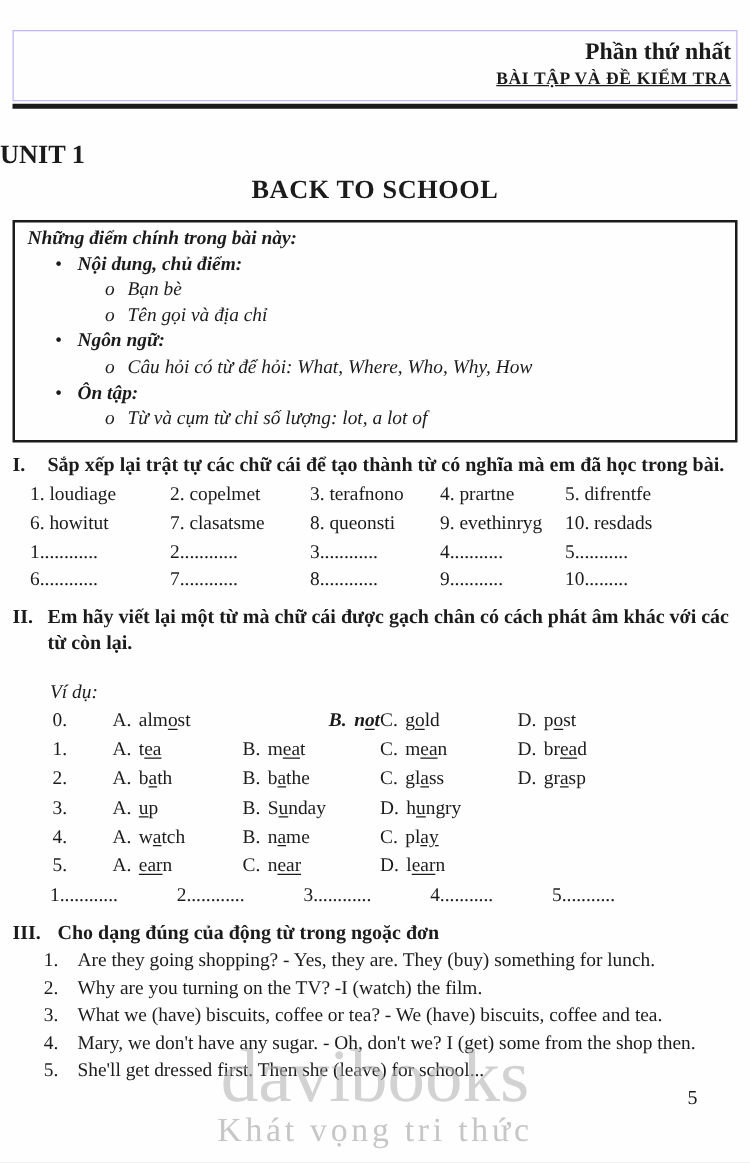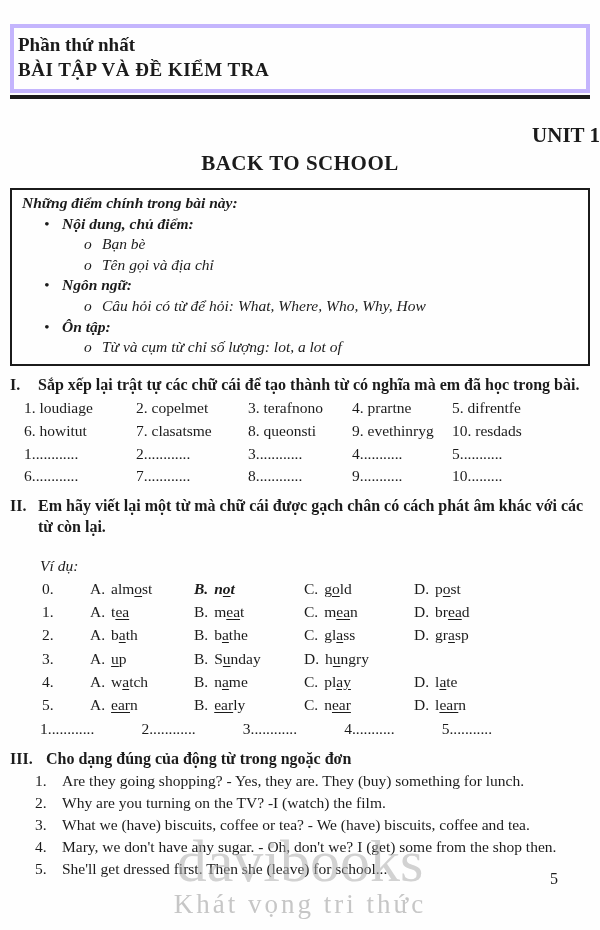--- a/index.html
+++ b/index.html
@@ -2,46 +2,46 @@
 <html><head>
 <meta charset="utf-8">
 <style>
   html,body { margin:0; padding:0; background:#e8e8e8; }
   .page {
     position:relative; width:600px; height:930px; margin:0 auto;
     background:#fefefe; color:#1b1b1b; overflow:hidden;
     font-family:"Liberation Serif", serif;
   }
   
-  .header-box { margin:24px 10px 0; border:4px solid #c4b5fd; text-align:left; padding:6px 4px 8px; }
+  .header-box { margin:24px 10px 0; border:1px solid #c4b5fd; text-align:right; padding:6px 4px 8px; }
   .header-part { font-size:19px; font-weight:600; }
-  .header-title { font-size:19px; font-weight:bold; margin-top:3px; letter-spacing:.5px; }
+  .header-title { font-size:14px; font-weight:bold; margin-top:3px; letter-spacing:.5px;text-decoration:underline; }
   .header-rule { height:4px; background:#1b1b1b; margin:2px 10px 0; }
   
-  .unit-number { text-align:right; font-weight:bold; font-size:21px; margin-top:24px; }
+  .unit-number { text-align:left; font-weight:bold; font-size:21px; margin-top:24px; }
   .unit-title  { text-align:center; font-weight:bold; font-size:21px; margin-top:3px; letter-spacing:.5px; }
   
   .keypoints { margin:12px 10px 0; border:2px solid #1b1b1b; padding:3px 10px 6px; font-style:italic; font-size:15.5px; line-height:1.33; }
   .kp-intro { font-weight:bold; }
   .kp-item { display:flex; }
   .kp-item.level1 { padding-left:22px; }
   .kp-item.level2 { padding-left:62px; }
   .kp-marker { flex:none; width:18px; }
   .kp-text.b { font-weight:bold; }
   
   .section { margin:9px 10px 0; font-size:15.5px; line-height:1.35; }
   .sec-head { display:flex; font-weight:bold; font-size:16px; line-height:1.3; }
   .sec-num { flex:none; width:28px; }
   #sec3 .sec-num { width:36px; }
   .grid5 { display:grid; grid-template-columns:112px 112px 104px 100px auto; padding-left:14px; margin-top:2px; }
   .grid5 span { white-space:nowrap; }
   .s2-example { font-style:italic; padding-left:30px; margin-top:18px; }
   .opt-row { display:grid; grid-template-columns:48px 104px 110px 110px auto; padding-left:32px; line-height:1.5; }
   .opt-label { margin-right:6px; }
-  .opt-cell.em { font-weight:bold; font-style:italic; }
+  .opt-cell.em { font-weight:bold; font-style:italic;text-align:right; }
   .u { text-decoration:underline; text-underline-offset:2px; }
   .s2-answers { display:flex; justify-content:space-between; width:452px; padding-left:30px; margin-top:3px; }
   .s3-item { display:flex; margin-top:1px; }
   .s3-num { flex:none; width:52px; padding-left:25px; box-sizing:border-box; }
   .s3-text { flex:1; padding-right:10px; }
   
   .watermark { position:absolute; left:0; right:0; top:800px; text-align:center; pointer-events:none; z-index:5;margin-top:30px; }
   .wm1 { font-size:60px; line-height:1.05; color:rgba(173,173,173,.55); }
   .wm2 { font-size:27px; letter-spacing:3px; color:rgba(168,168,168,.65); margin-top:-4px; }
   .page-number { position:absolute; right:42px; bottom:42px; font-size:16px; }
@@ -165,26 +165,24 @@
           <span class="opt-num">3.</span>
           <span class="opt-cell"><span class="opt-label">A.</span><span class="opt-word"><span class="u">u</span><span>p</span></span></span>
           <span class="opt-cell"><span class="opt-label">B.</span><span class="opt-word"><span>S</span><span class="u">u</span><span>nday</span></span></span>
           <span class="opt-cell"><span class="opt-label">D.</span><span class="opt-word"><span>h</span><span class="u">u</span><span>ngry</span></span></span>
         </div>
         <div class="opt-row">
           <span class="opt-num">4.</span>
           <span class="opt-cell"><span class="opt-label">A.</span><span class="opt-word"><span>w</span><span class="u">a</span><span>tch</span></span></span>
           <span class="opt-cell"><span class="opt-label">B.</span><span class="opt-word"><span>n</span><span class="u">a</span><span>me</span></span></span>
           <span class="opt-cell"><span class="opt-label">C.</span><span class="opt-word"><span>pl</span><span class="u">ay</span></span></span>
-          <span class="opt-cell"><span class="opt-label">D.</span><span class="opt-word"><span>l</span><span class="u">a</span><span>te</span></span></span>
         </div>
         <div class="opt-row">
           <span class="opt-num">5.</span>
           <span class="opt-cell"><span class="opt-label">A.</span><span class="opt-word"><span class="u">ear</span><span>n</span></span></span>
-          <span class="opt-cell"><span class="opt-label">B.</span><span class="opt-word"><span class="u">ear</span><span>ly</span></span></span>
           <span class="opt-cell"><span class="opt-label">C.</span><span class="opt-word"><span>n</span><span class="u">ear</span></span></span>
           <span class="opt-cell"><span class="opt-label">D.</span><span class="opt-word"><span>l</span><span class="u">ear</span><span>n</span></span></span>
         </div>
       </div>
     <div class="s2-answers" id="s2-answers">
         <span>1............</span>
         <span>2............</span>
         <span>3............</span>
         <span>4...........</span>
         <span>5...........</span>

